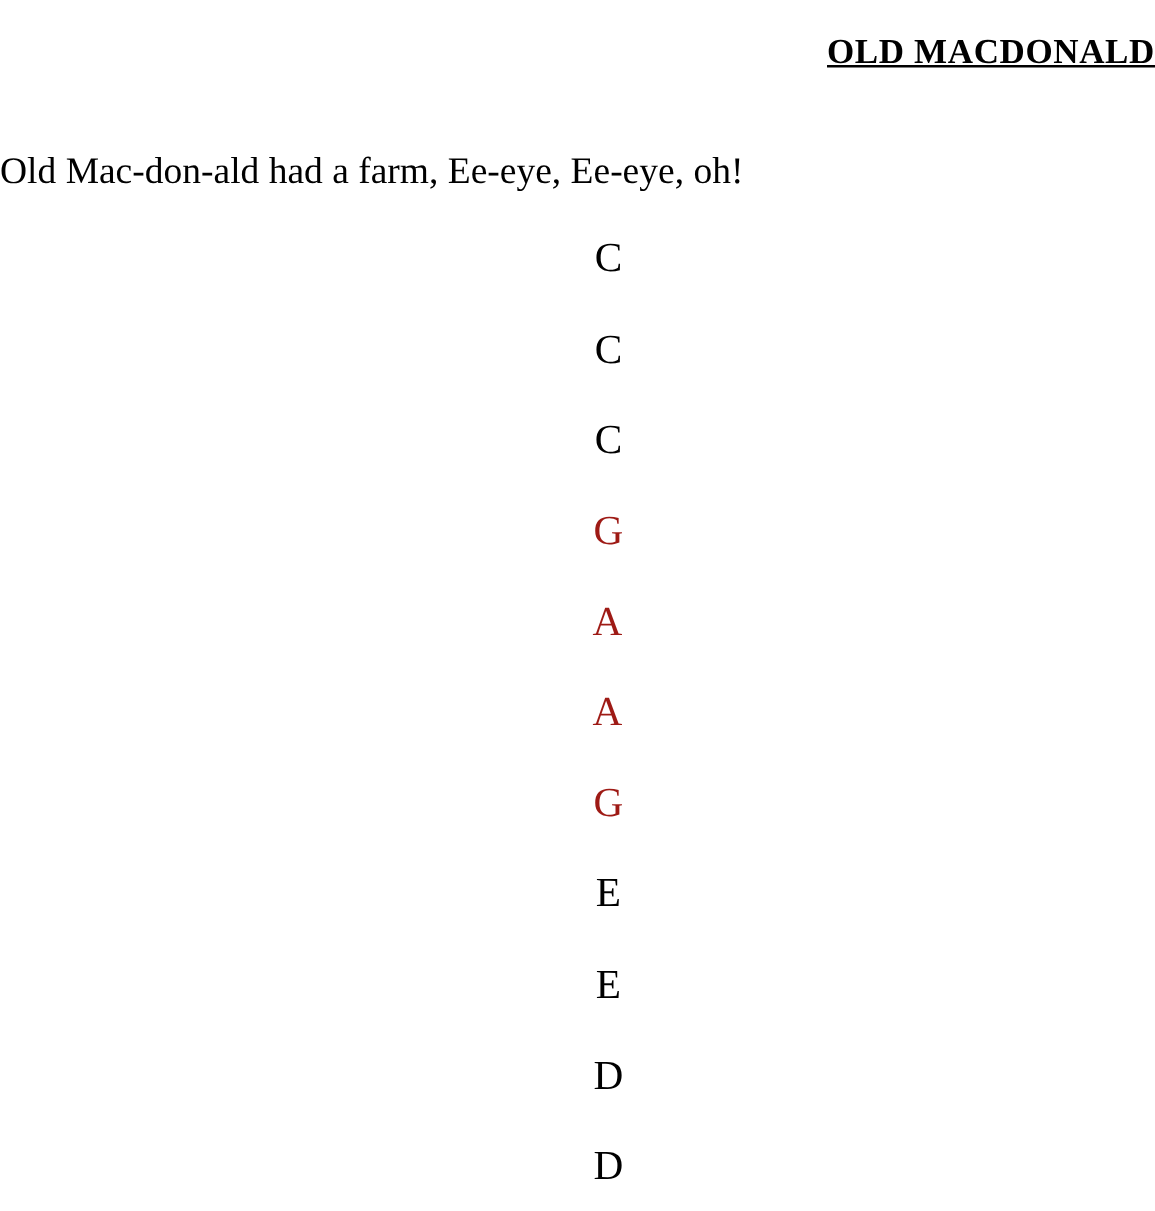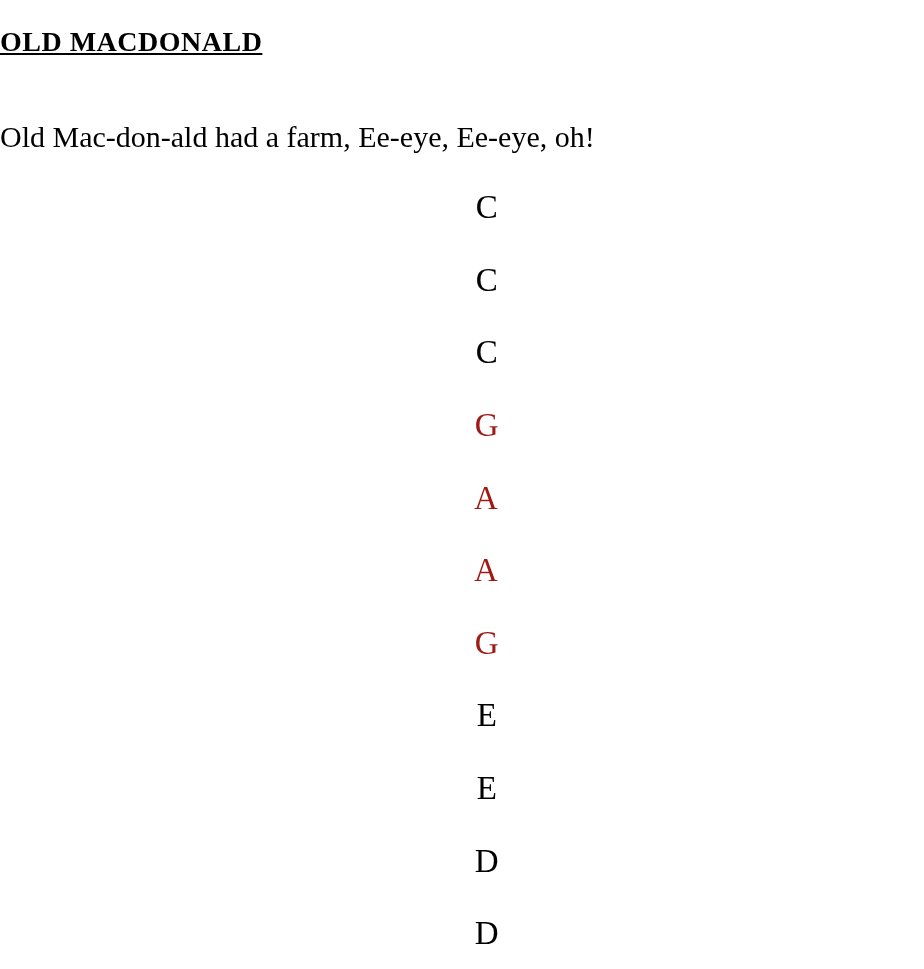--- a/index.html
+++ b/index.html
@@ -15,21 +15,21 @@
     overflow: hidden;
   }
   .page {
     width: 924px;
     height: 969px;
     position: relative;
     box-sizing: border-box;
     padding: 0;
   }
   .title {
-    text-align: left;
+    text-align: right;
     font-size: 28px;
     font-weight: bold;
     text-decoration: underline;
     letter-spacing: 0.5px;
     margin-top: 26px;
     margin-bottom: 0;
   }
   .verse {
     margin: 0;
     padding: 0;

